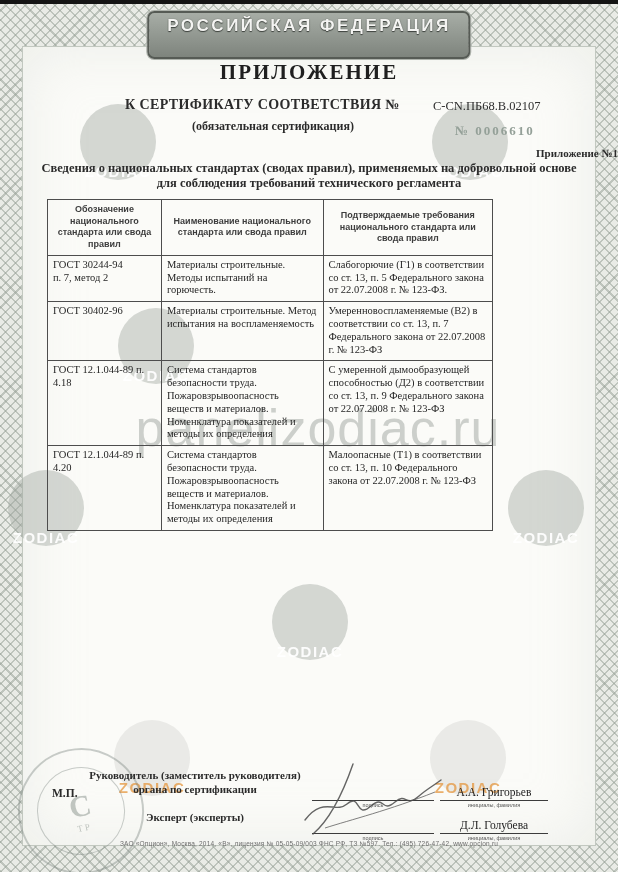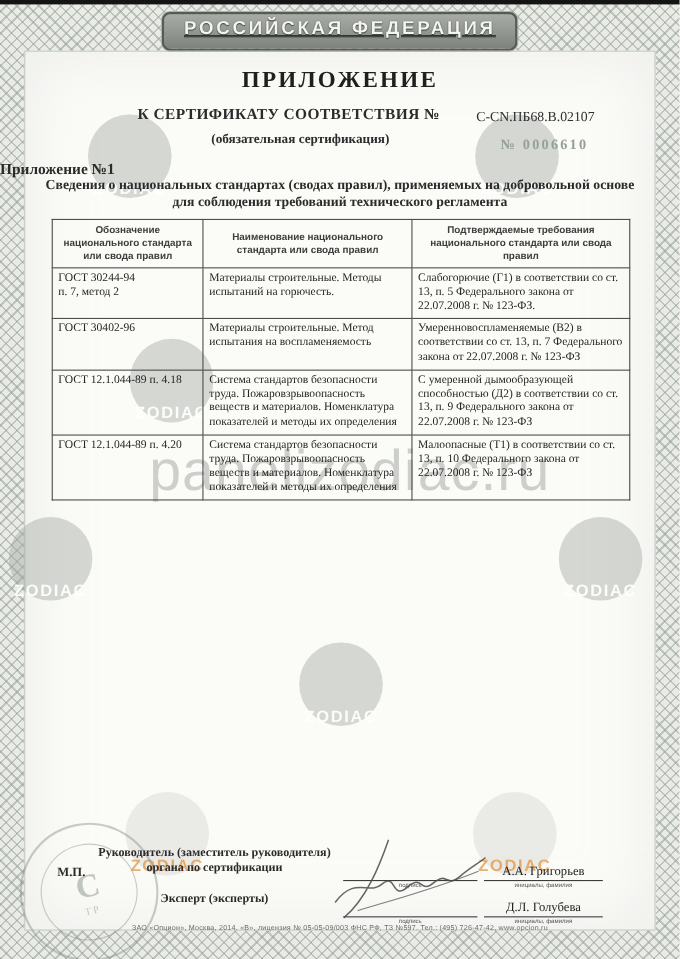--- a/index.html
+++ b/index.html
@@ -19,43 +19,43 @@
   .inner{
     position:absolute;left:22px;right:22px;top:46px;bottom:26px;
     background:#fbfbf8;border:1px solid #c2c8c0;
     box-shadow:inset 0 0 60px rgba(210,214,206,.35);
   }
   
   .badge{
     position:absolute;top:11px;left:50%;transform:translateX(-50%);
     background:linear-gradient(#a7ada6,#7e847d);
     border:2px solid #565b55;border-radius:7px;box-shadow:0 0 0 1px #aeb3ac;
-    padding:3px 18px 8px;z-index:6;white-space:nowrap;text-decoration:underline;
+    padding:3px 18px 21px;z-index:6;white-space:nowrap;
   }
   .badge span{
     font-family:"Liberation Sans", sans-serif;font-weight:bold;font-size:17px;
     letter-spacing:2.5px;color:#f4f4f2;text-shadow:0 1px 1px #3c413c, 0 0 1px #4a4f49;
   }
   
   .content{position:absolute;inset:0;z-index:3;}
   .t-main{position:absolute;top:60px;left:0;right:0;text-align:center;
     font-size:21px;font-weight:bold;letter-spacing:2px;color:#1f1f1f;}
   .t-cert{position:absolute;top:97px;left:125px;font-size:14px;font-weight:bold;letter-spacing:.4px;}
   .t-certnum{position:absolute;top:99px;left:433px;font-size:12.5px;color:#2f2f2f;}
   .t-certtype{position:absolute;top:119px;left:125px;width:296px;text-align:center;
     font-size:12px;font-weight:bold;}
   .t-blank{position:absolute;top:123px;left:455px;font-size:13px;font-weight:bold;
     color:#94a098;letter-spacing:2px;}
-  .a-head{position:absolute;top:147px;left:0;right:0;text-align:left;
-    font-size:14px;font-weight:bold;}
+  .a-head{position:absolute;top:147px;left:0;right:0;text-align:right;
+    font-size:11px;font-weight:bold;}
   .a-desc{position:absolute;top:161px;left:39px;width:540px;text-align:center;
     font-size:12.5px;font-weight:bold;line-height:1.18;}
   
   table.std{
-    position:absolute;top:199px;left:47px;width:526px;border-collapse:collapse;
+    position:absolute;top:199px;left:47px;width:446px;border-collapse:collapse;
     background:transparent;
   }
   table.std th, table.std td{border:1px solid #4d4d4d;vertical-align:top;}
   table.std th{
     font-family:"Liberation Sans", sans-serif;font-size:9px;font-weight:bold;color:#3d3d3d;
     text-align:center;padding:4px 6px;line-height:1.3;vertical-align:middle;
   }
   table.std td{font-size:10.5px;line-height:1.22;padding:3px 5px 4px;color:#262626;margin-top:37px;}
   .col1{width:136px;} .col2{width:188px;} .col3{width:196px;}
   td.pre{white-space:pre-line;}

